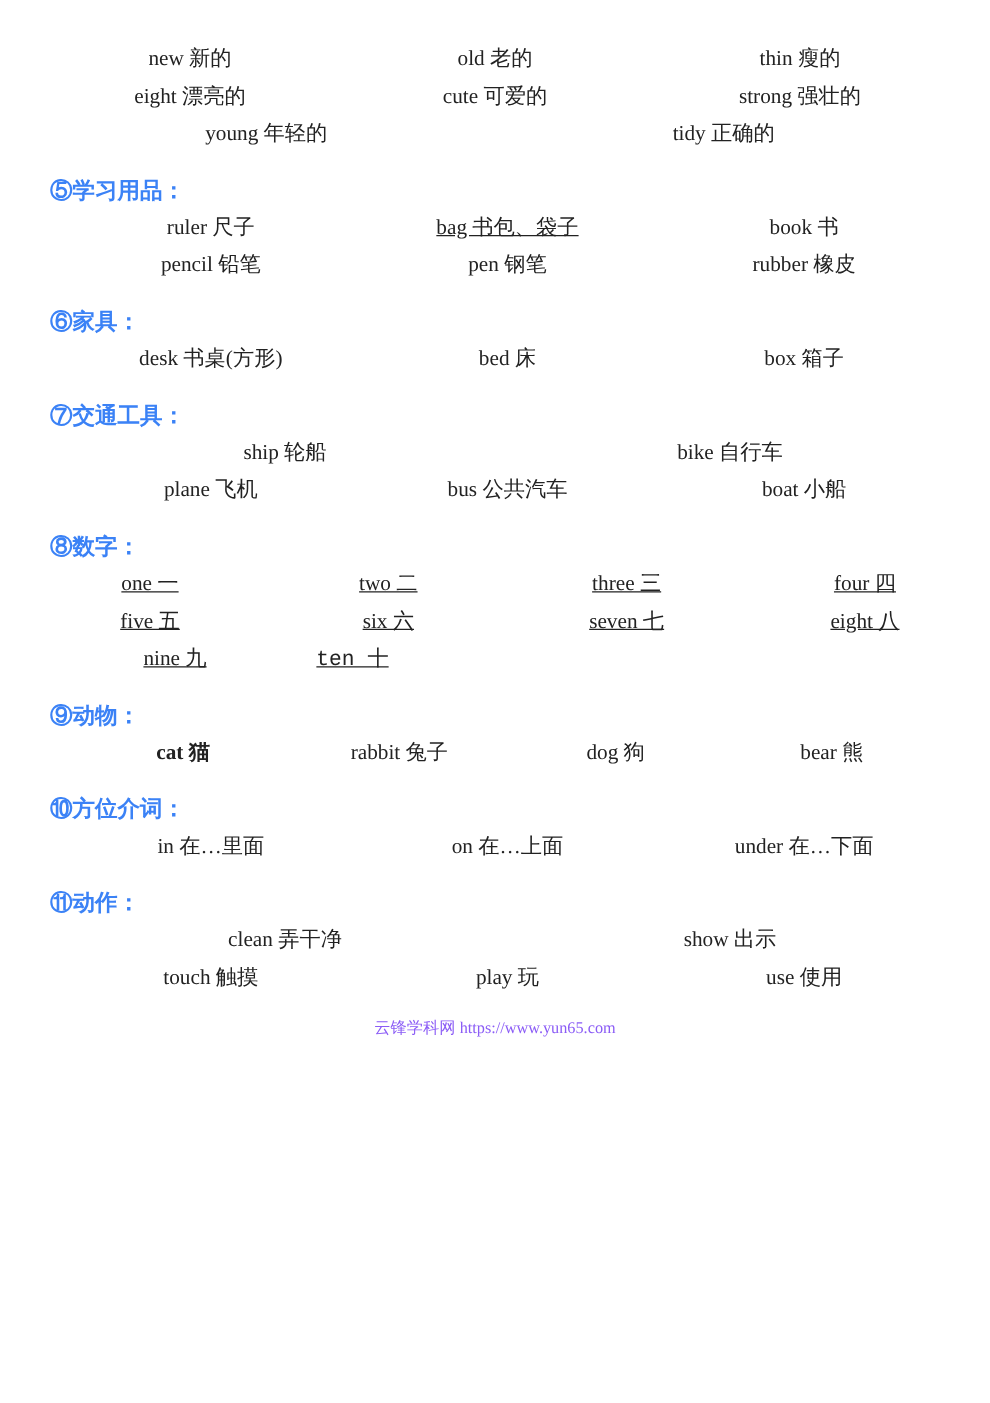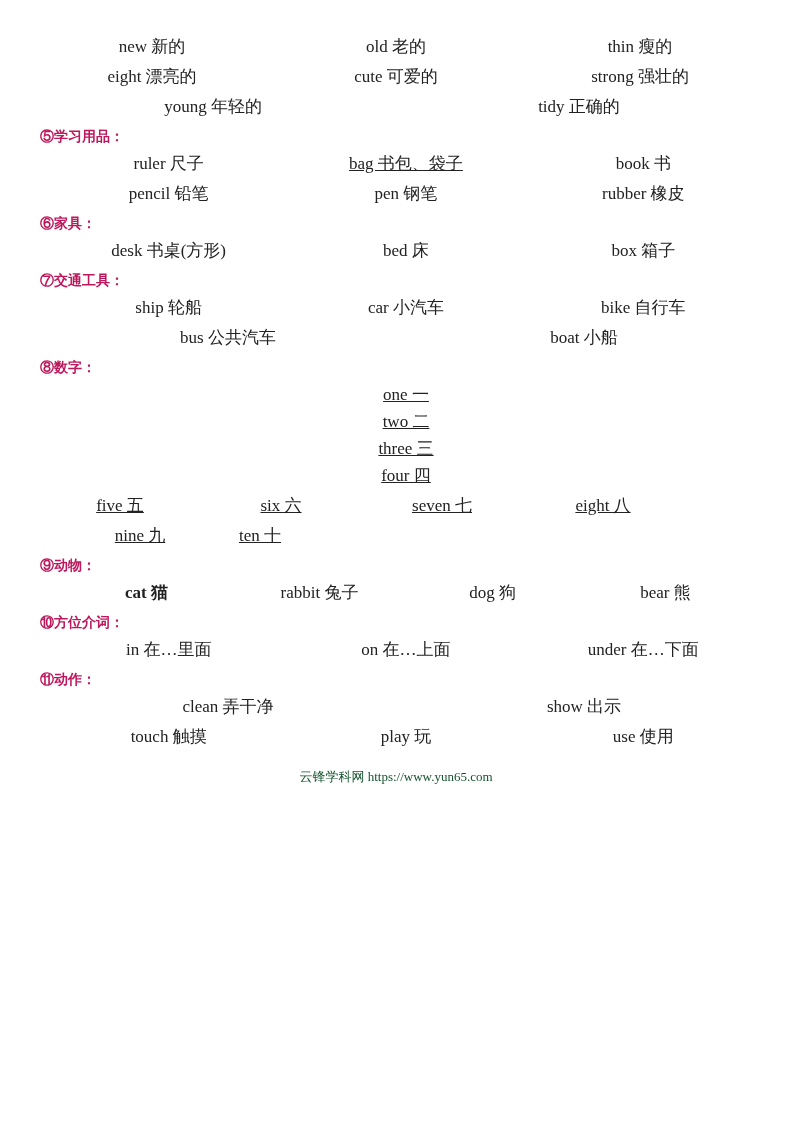--- a/index.html
+++ b/index.html
@@ -5,24 +5,24 @@
     * { margin: 0; padding: 0; box-sizing: border-box; }
     body {
       background: #fff;
       font-family: "SimSun", "STSong", serif;
       width: 792px;
       min-height: 1122px;
       padding: 30px 40px 20px 40px;
       color: #222;
     }
     .section-header {
-      color: #be185d;
-      font-size: 14px;
+      color: #3b82f6;
+      font-size: 18px;
       font-weight: bold;
-      margin: 8px 0 4px 0;
+      margin: 20px 0 4px 0;
     }
     .vocab-row {
       display: flex;
       justify-content: flex-start;
       margin: 3px 0;
     }
     .vocab-row.three-col {
       justify-content: space-around;
       gap: 20px;
     }
@@ -38,21 +38,21 @@
     }
     .vocab-item.underlined {
       text-decoration: underline;
     }
     .top-rows {
       margin-bottom: 4px;
     }
     .footer {
       text-align: center;
       font-size: 13px;
-      color: #14532d;
+      color: #8b5cf6;
       margin-top: 18px;
     }
     .indent {
       padding-left: 20px;
     }
   </style>
 </head>
 <body>
 
 <div class="top-rows">
@@ -92,46 +92,46 @@
     <span class="vocab-item">desk 书桌(方形)</span>
     <span class="vocab-item">bed 床</span>
     <span class="vocab-item">box 箱子</span>
   </div>
 </div>
 
 <div>
   <div class="section-header">⑦交通工具：</div>
   <div class="vocab-row three-col indent">
     <span class="vocab-item">ship 轮船</span>
-    <span class="vocab-item">car 小汽车</span>
     <span class="vocab-item">bike 自行车</span>
   </div>
   <div class="vocab-row three-col indent">
+    <span class="vocab-item">plane 飞机</span>
     <span class="vocab-item">bus 公共汽车</span>
     <span class="vocab-item">boat 小船</span>
   </div>
 </div>
 
 <div>
   <div class="section-header">⑧数字：</div>
-  <div class="vocab-row four-col indent" style="justify-content: space-between; flex-direction: column;">
+  <div class="vocab-row four-col indent" style="justify-content: space-between;">
     <span class="vocab-item underlined" style="min-width:120px;">one 一</span>
     <span class="vocab-item underlined" style="min-width:120px;">two 二</span>
     <span class="vocab-item underlined" style="min-width:120px;">three 三</span>
     <span class="vocab-item underlined" style="min-width:120px;">four 四</span>
   </div>
-  <div class="vocab-row four-col indent" style="justify-content: flex-start; gap: 41px;">
+  <div class="vocab-row four-col indent" style="justify-content: space-between; gap: 41px;">
     <span class="vocab-item underlined" style="min-width:120px;">five 五</span>
     <span class="vocab-item underlined" style="min-width:120px;">six 六</span>
     <span class="vocab-item underlined" style="min-width:120px;">seven 七</span>
     <span class="vocab-item underlined" style="min-width:120px;">eight 八</span>
   </div>
-  <div class="vocab-row four-col indent" style="justify-content: flex-start; padding-left: 40px;">
+  <div class="vocab-row four-col indent" style="justify-content: flex-start; padding-left: 40px; gap: 22px;">
     <span class="vocab-item underlined" style="min-width:120px;">nine 九</span>
-    <span class="vocab-item underlined" style="min-width:120px;">ten 十</span>
+    <span class="vocab-item underlined" style="min-width:120px;font-family:Liberation Mono, monospace;">ten 十</span>
   </div>
 </div>
 
 <div>
   <div class="section-header">⑨动物：</div>
   <div class="vocab-row four-col indent" style="justify-content: space-around;">
     <span class="vocab-item" style="min-width:120px;font-weight:bold;">cat 猫</span>
     <span class="vocab-item" style="min-width:120px;">rabbit 兔子</span>
     <span class="vocab-item" style="min-width:120px;">dog 狗</span>
     <span class="vocab-item" style="min-width:120px;">bear 熊</span>

